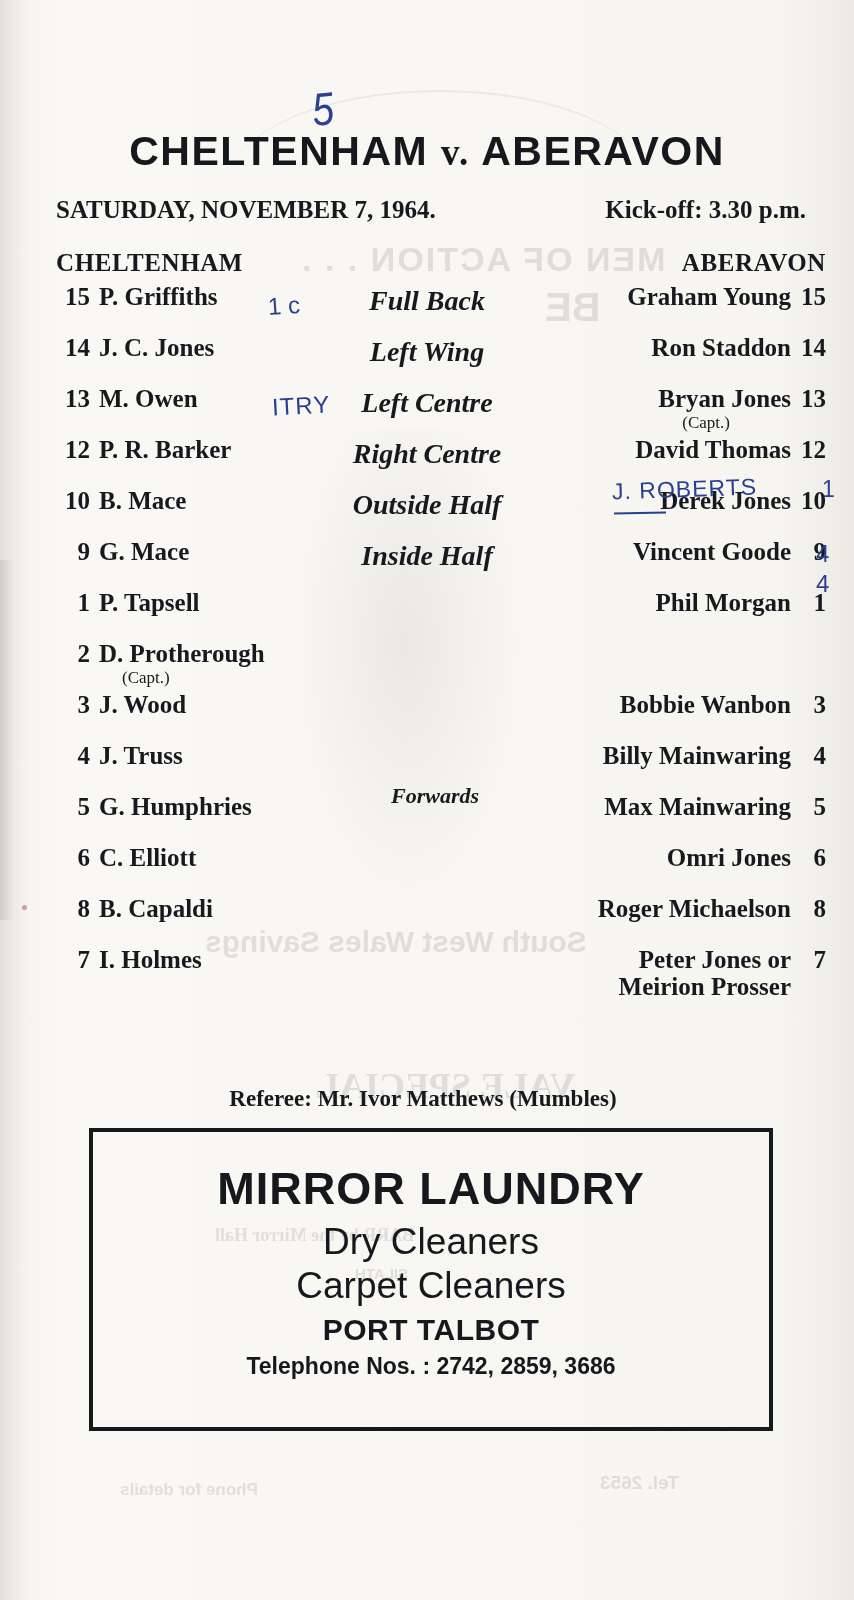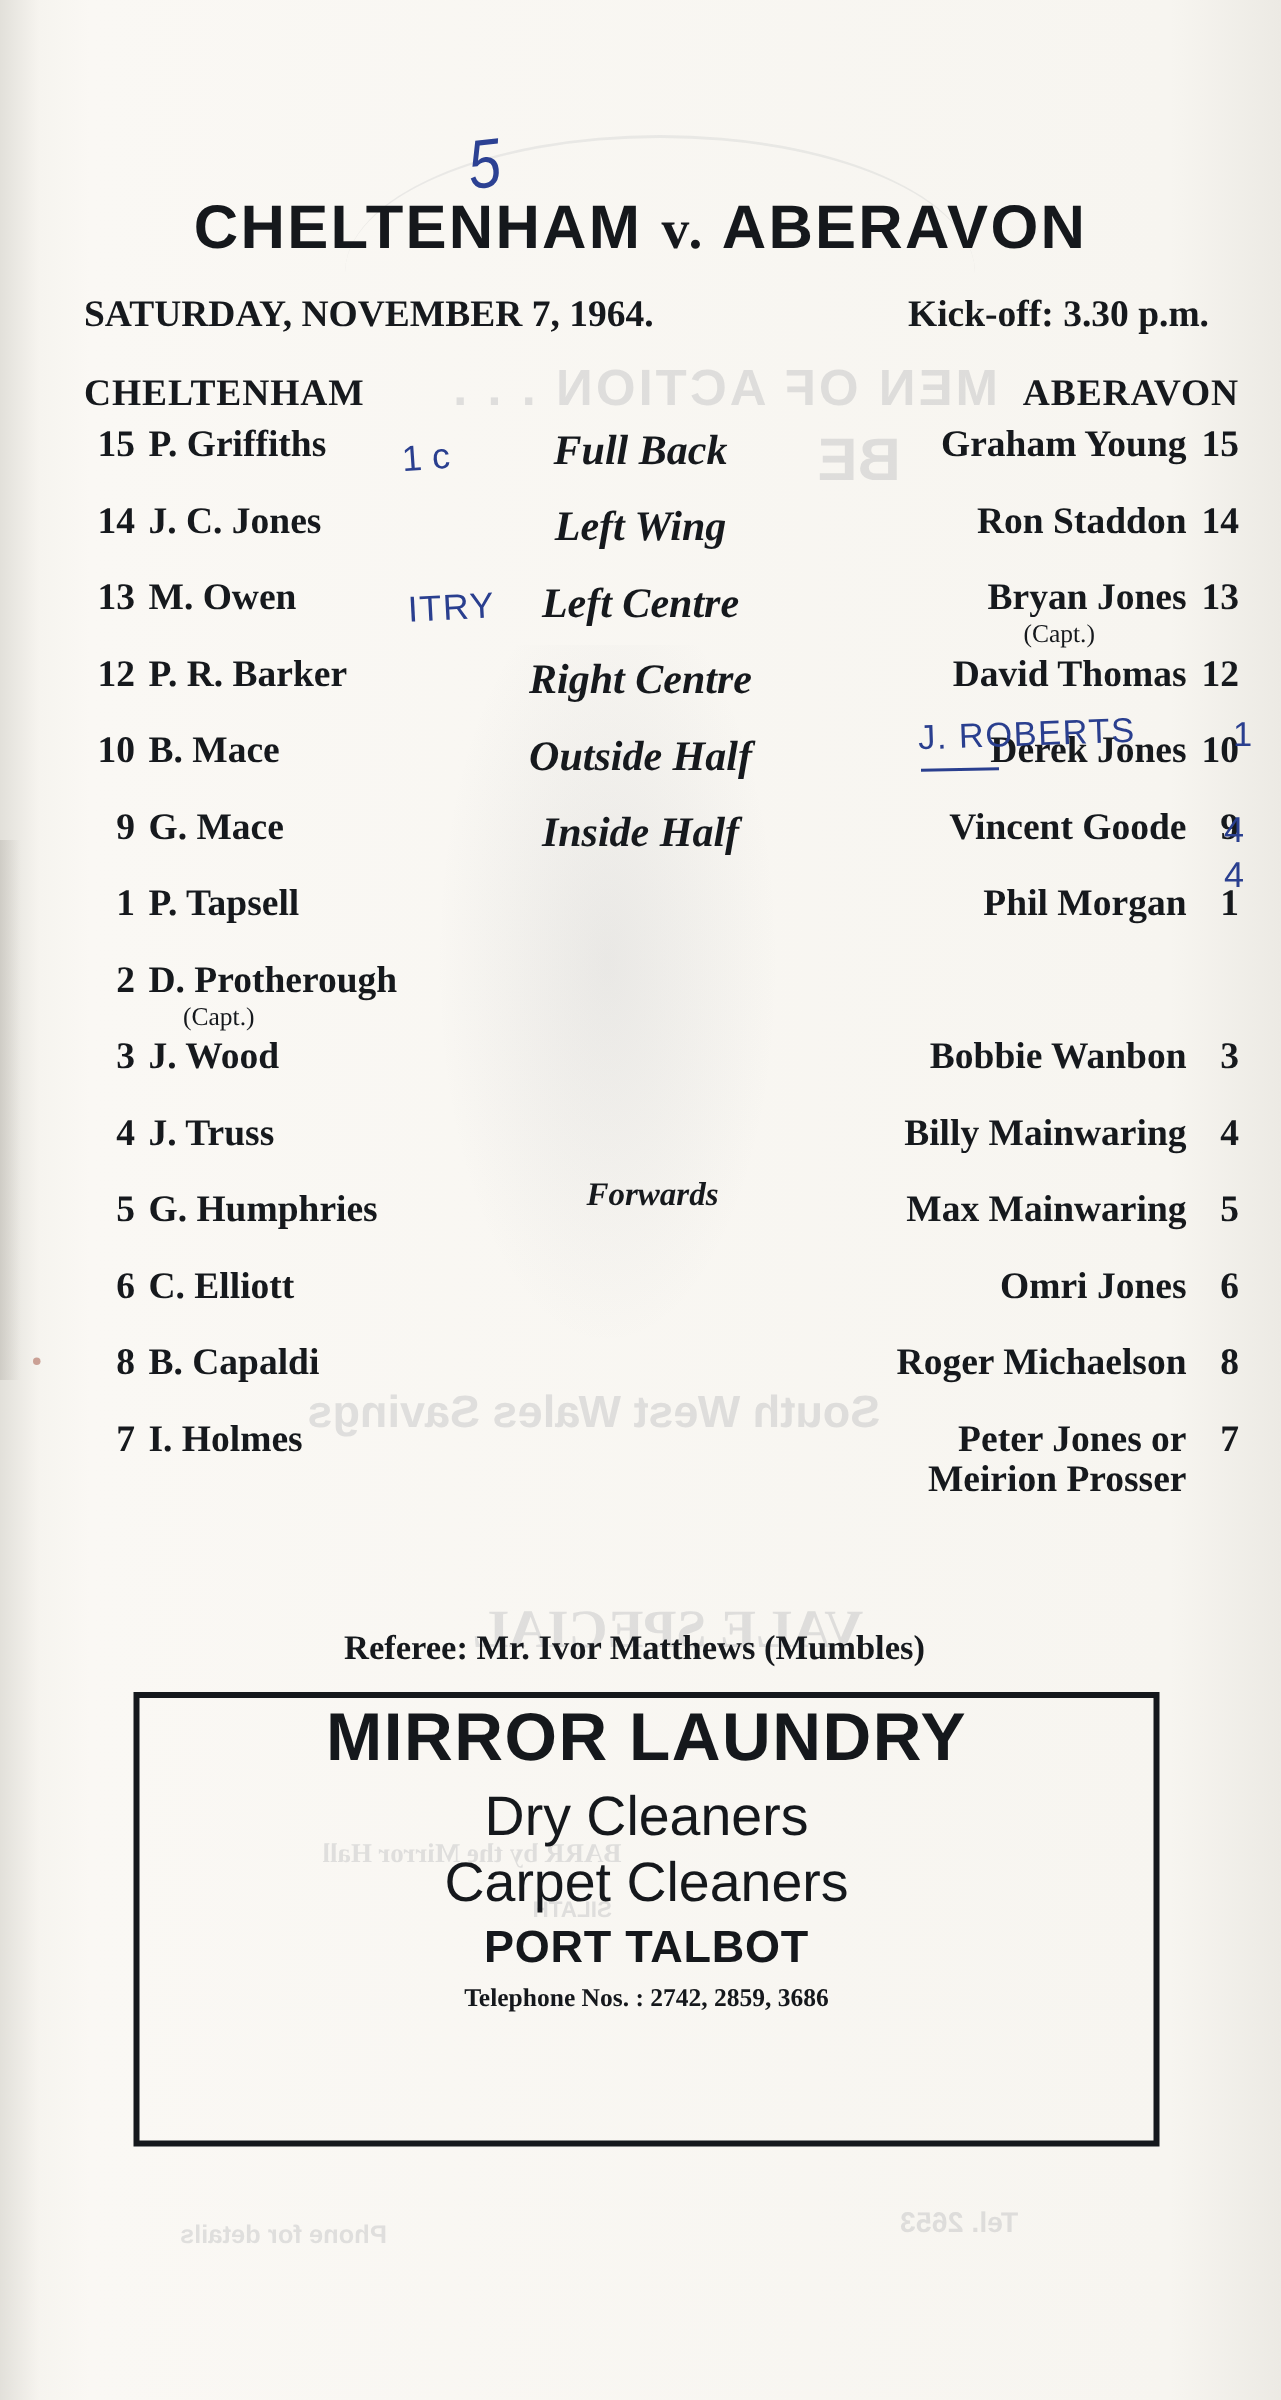--- a/index.html
+++ b/index.html
@@ -219,20 +219,21 @@
     top: 1128px;
     width: 684px;
     height: 303px;
     border: 4px solid #15181c;
     box-sizing: border-box;
     text-align: center;
     font-family: "Liberation Sans", sans-serif;
     color: #15181c;
   }
   .advert .a1 {
+    margin-top: 31px;
     font-size: 45px;
     font-weight: bold;
     letter-spacing: 1px;
   }
   .advert .a2 {
     margin-top: 6px;
     font-size: 37px;
     font-weight: normal;
   }
   .advert .a3 {
@@ -241,22 +242,22 @@
     font-weight: normal;
   }
   .advert .a4 {
     margin-top: 6px;
     font-size: 30px;
     font-weight: bold;
     letter-spacing: 0.5px;
   }
   .advert .a5 {
     margin-top: 6px;
-    font-family: Liberation Serif, serif;
-    font-size: 17px;
+    font-family: Liberation Sans, sans-serif;
+    font-size: 23px;
     font-weight: bold;
   }
 
   
   .pen {
     position: absolute;
     color: #2a3f8f;
     font-family: "Liberation Sans", sans-serif;
     pointer-events: none;
     white-space: nowrap;

